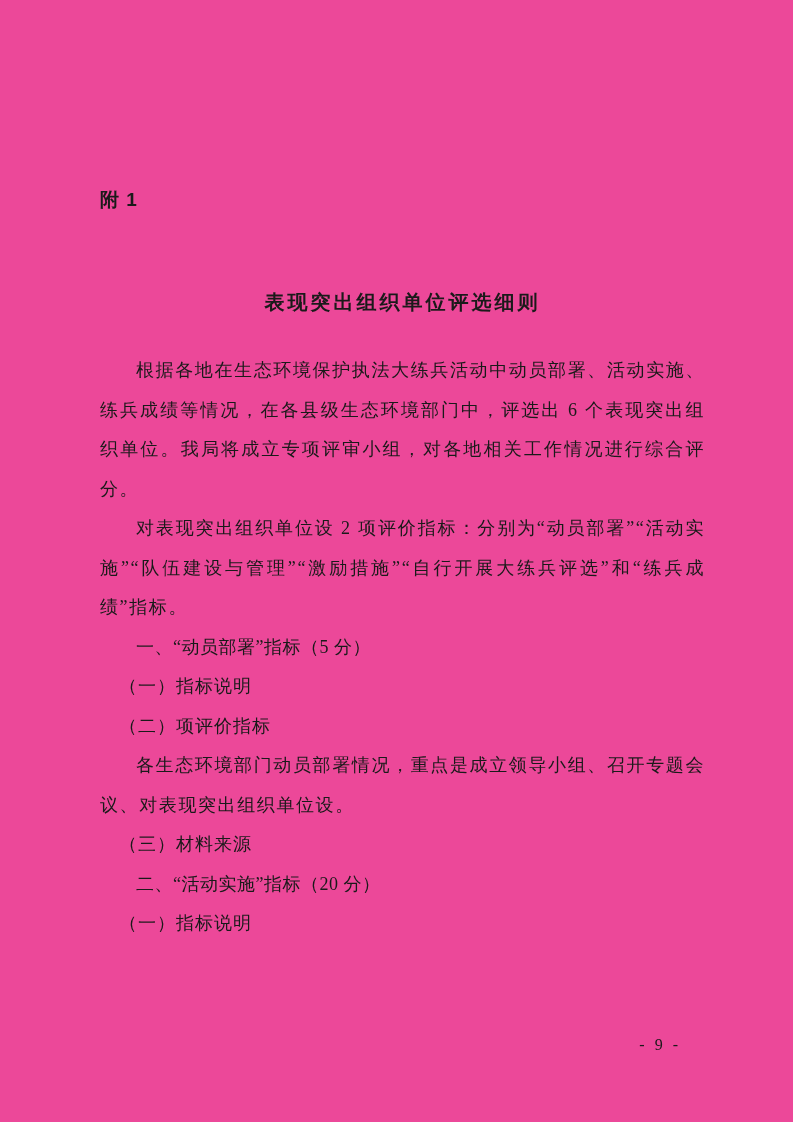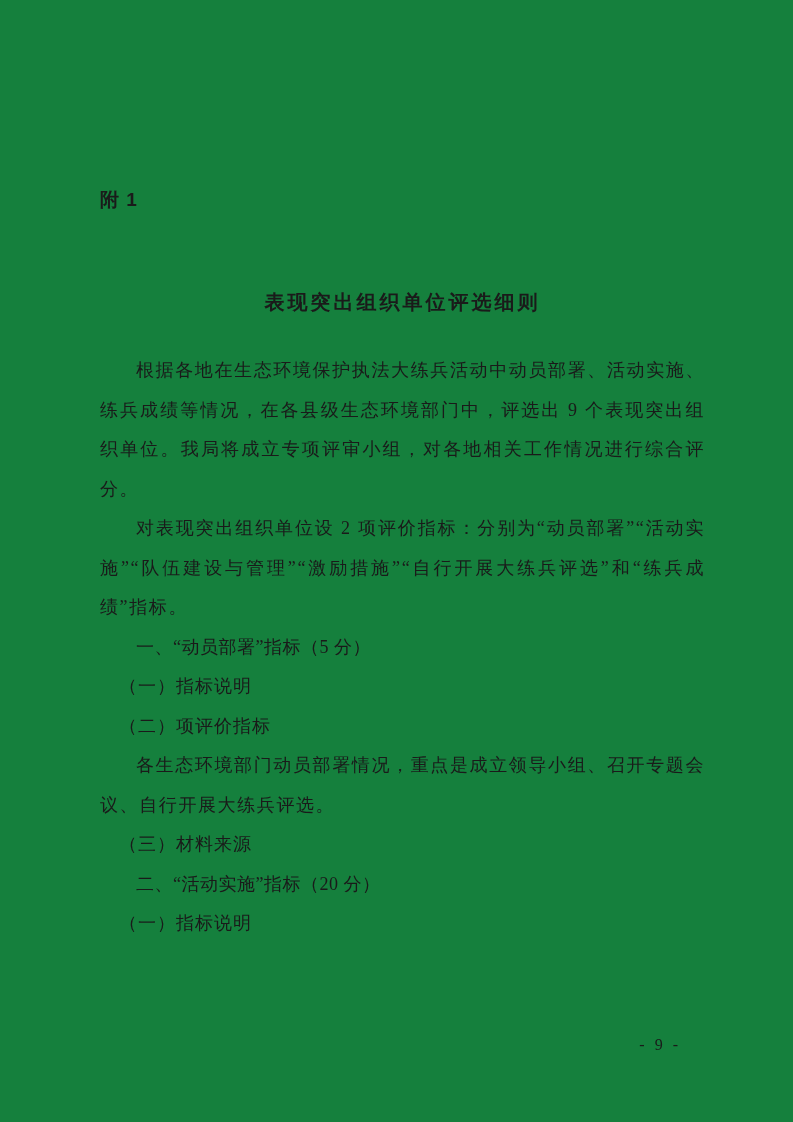--- a/index.html
+++ b/index.html
@@ -11,21 +11,21 @@
     height: 1122px;
     background: #ffffff;
     position: relative;
     overflow: hidden;
     color: #1a1a1a;
     font-family: "Liberation Serif", serif;
   }
   .page {
     position: absolute;
     inset: 0;
-    background: #15803d;
+    background: #ec4899;
   }
   .attachment-label {
     position: absolute;
     left: 100px;
     top: 186px;
     font-family: "Liberation Sans", sans-serif;
     font-weight: 600;
     font-size: 19px;
     line-height: 28px;
     letter-spacing: 1px;
@@ -88,32 +88,32 @@
 <body>
 
 <div class="page">
 
   <div class="attachment-label">附 1</div>
 
   <h1 class="doc-title">表现突出组织单位评选细则</h1>
 
   <div class="doc-body">
 
-    <p class="para">根据各地在生态环境保护执法大练兵活动中动员部署、活动实施、练兵成绩等情况，在各县级生态环境部门中，评选出 9 个表现突出组织单位。我局将成立专项评审小组，对各地相关工作情况进行综合评分。</p>
+    <p class="para">根据各地在生态环境保护执法大练兵活动中动员部署、活动实施、练兵成绩等情况，在各县级生态环境部门中，评选出 6 个表现突出组织单位。我局将成立专项评审小组，对各地相关工作情况进行综合评分。</p>
 
     <p class="para">对表现突出组织单位设 2 项评价指标：分别为“动员部署”“活动实施”“队伍建设与管理”“激励措施”“自行开展大练兵评选”和“练兵成绩”指标。</p>
 
     <h2 class="heading">一、“动员部署”指标（5 分）</h2>
 
     <h3 class="subheading">（一）指标说明</h3>
 
 
     <h3 class="subheading">（二）项评价指标</h3>
 
-    <p class="para">各生态环境部门动员部署情况，重点是成立领导小组、召开专题会议、自行开展大练兵评选。</p>
+    <p class="para">各生态环境部门动员部署情况，重点是成立领导小组、召开专题会议、对表现突出组织单位设。</p>
 
     <h3 class="subheading">（三）材料来源</h3>
 
 
     <h2 class="heading">二、“活动实施”指标（20 分）</h2>
 
     <h3 class="subheading">（一）指标说明</h3>
 
   </div>
 

